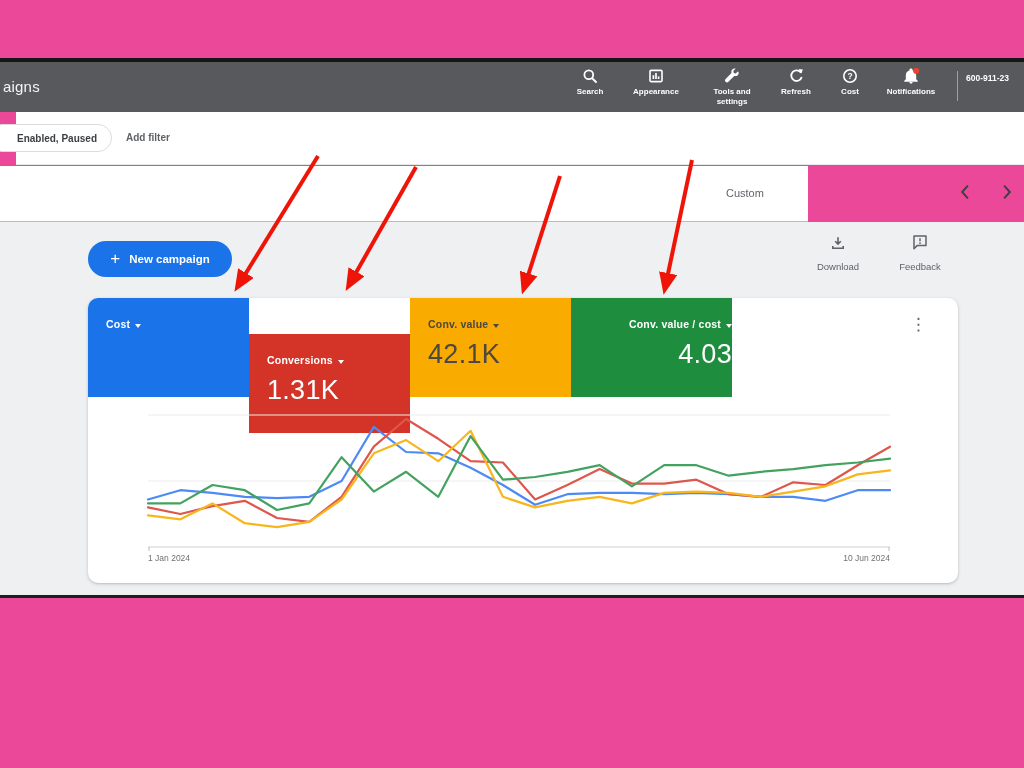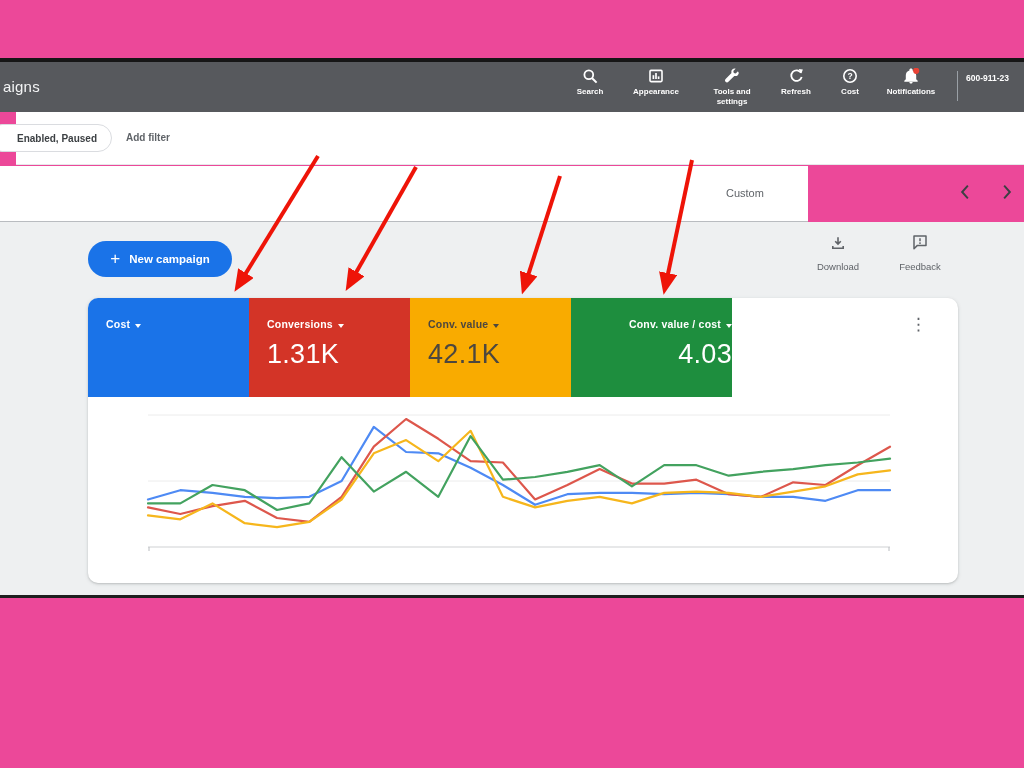--- a/index.html
+++ b/index.html
@@ -185,21 +185,21 @@
           </svg>
       </span>
       <span class="lbl">Feedback</span>
     </div>
 
     <div class="card">
       <div class="tiles">
         <div class="tile" style="background: rgb(26, 115, 232); color: rgb(255, 255, 255);">
           <div class="tile-label"><span>Cost</span><span class="tile-caret"></span></div>
         </div>
-        <div class="tile" style="background: rgb(211, 52, 39); color: rgb(255, 255, 255);">
+        <div class="tile" style="background: rgb(211, 52, 39); color: rgb(255, 255, 255); margin-top: 36px;">
           <div class="tile-label"><span>Conversions</span><span class="tile-caret"></span></div>
           <div class="tile-value">1.31K</div>
         </div>
         <div class="tile" style="background: rgb(249, 171, 0); color: rgb(76, 71, 63);">
           <div class="tile-label"><span>Conv. value</span><span class="tile-caret"></span></div>
           <div class="tile-value">42.1K</div>
         </div>
         <div class="tile" style="background: rgb(30, 142, 62); color: rgb(255, 255, 255); text-align: right;">
           <div class="tile-label"><span>Conv. value / cost</span><span class="tile-caret"></span></div>
           <div class="tile-value">4.03</div>
@@ -213,20 +213,24 @@
           <line x1="0" y1="70" x2="742" y2="70" stroke="#ececec" stroke-width="1"></line>
           <line x1="0" y1="136" x2="742" y2="136" stroke="#cfd1d3" stroke-width="1"></line>
           <line x1="1" y1="136" x2="1" y2="140" stroke="#b9bcc0" stroke-width="1"></line>
           <line x1="741" y1="136" x2="741" y2="140" stroke="#b9bcc0" stroke-width="1"></line>
           <polyline points="0.0,88.5 32.3,79.2 64.5,81.9 96.8,85.8 129.0,87.2 161.3,85.8 193.6,70.0 225.8,15.9 258.1,41.0 290.3,42.3 322.6,56.8 354.9,74.0 387.1,93.8 419.4,83.2 451.7,81.9 483.9,81.9 516.2,83.2 548.4,81.9 580.7,83.2 613.0,85.8 645.2,85.8 677.5,89.8 709.7,79.2 742.0,79.2" fill="none" stroke="#4e8af4" stroke-width="2.2" stroke-linejoin="round" stroke-linecap="round"></polyline>
           <polyline points="0.0,96.4 32.3,103.0 64.5,95.1 96.8,89.8 129.0,107.0 161.3,110.9 193.6,85.8 225.8,35.7 258.1,8.0 290.3,27.8 322.6,50.2 354.9,51.5 387.1,88.5 419.4,74.0 451.7,58.1 483.9,72.6 516.2,72.6 548.4,68.7 580.7,83.2 613.0,85.8 645.2,71.3 677.5,74.0 709.7,54.2 742.0,35.7" fill="none" stroke="#dd574c" stroke-width="2.2" stroke-linejoin="round" stroke-linecap="round"></polyline>
           <polyline points="0.0,104.3 32.3,108.3 64.5,92.4 96.8,112.2 129.0,116.2 161.3,110.9 193.6,88.5 225.8,42.3 258.1,29.1 290.3,50.2 322.6,19.8 354.9,85.8 387.1,96.4 419.4,89.8 451.7,85.8 483.9,92.4 516.2,81.9 548.4,80.6 580.7,81.9 613.0,85.8 645.2,80.6 677.5,75.3 709.7,63.4 742.0,59.4" fill="none" stroke="#f6b61c" stroke-width="2.2" stroke-linejoin="round" stroke-linecap="round"></polyline>
           <polyline points="0.0,92.4 32.3,92.4 64.5,74.0 96.8,79.2 129.0,99.0 161.3,92.4 193.6,46.2 225.8,80.6 258.1,60.8 290.3,85.8 322.6,25.1 354.9,68.7 387.1,66.0 419.4,60.8 451.7,54.2 483.9,75.3 516.2,54.2 548.4,54.2 580.7,64.7 613.0,60.8 645.2,58.1 677.5,54.2 709.7,51.5 742.0,47.6" fill="none" stroke="#43a25f" stroke-width="2.2" stroke-linejoin="round" stroke-linecap="round"></polyline>
         </svg>
 
+      <div class="chart-dates">
+        <span>1 Jan 2024</span>
+        <span>10 Jun 2024</span>
+      </div>
     </div>
   </div>
 
   <div class="bottom-line"></div>
 
   <svg class="arrows-svg" viewBox="0 0 1024 768">
       <defs>
         <marker id="ah" markerWidth="5.5" markerHeight="4.6" refX="3.8" refY="2.3" orient="auto">
           <polygon points="0 0, 5.5 2.3, 0 4.6" fill="#ee1408"></polygon>
         </marker>

